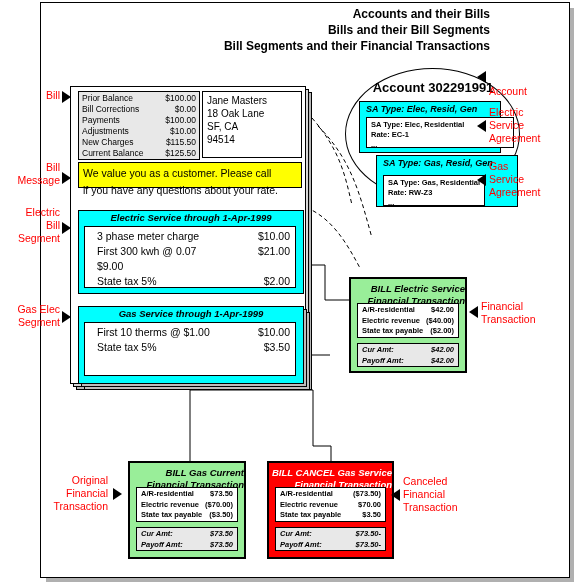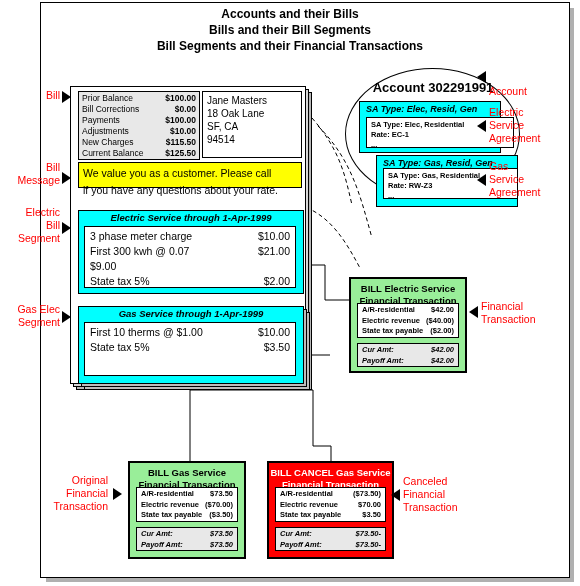--- a/index.html
+++ b/index.html
@@ -6,47 +6,47 @@
   body{font-family:"Liberation Sans", sans-serif;}
   #page{position:relative;width:580px;height:586px;background:#ffffff;overflow:hidden;}
 
   
   .outer-shadow{position:absolute;left:46px;top:8px;width:528px;height:574px;background:#b0b0b0;}
   .outer-frame{position:absolute;left:40px;top:2px;width:528px;height:574px;background:#ffffff;border:1px solid #000;}
 
   
   .title{position:absolute;left:90px;top:6px;width:400px;text-align:center;
          font-weight:bold;font-size:12px;color:#000;line-height:16px;}
-  .title div{white-space:nowrap;}
+  .title div{white-space:nowrap;text-align:right;}
 
   
   .bill-shadow3{position:absolute;left:76px;top:92px;width:234px;height:296px;background:#b8b8b8;border:1px solid #000;}
   .bill-shadow2{position:absolute;left:73px;top:89px;width:234px;height:296px;background:#d8d8d8;border:1px solid #000;}
   .bill-card{position:absolute;left:70px;top:86px;width:234px;height:296px;background:#ffffff;border:1px solid #000;}
 
   .bill-summary{position:absolute;left:78px;top:91px;width:120px;height:67px;background:#e8e8e8;border:1px solid #000;}
   .bill-summary .row{display:flex;justify-content:space-between;font-size:8.5px;color:#000;
       line-height:11px;padding:0 3px;white-space:nowrap;}
-  .bill-summary .row span:last-child{font-weight:bold;}
+  .bill-summary .row span:last-child{font-weight:normal;}
   .bill-summary .r0{padding-top:1px;}
 
   .bill-address{position:absolute;left:202px;top:91px;width:100px;height:67px;background:#ffffff;border:1px solid #000;
       font-size:10px;line-height:13px;padding:2px 0 0 4px;box-sizing:border-box;}
   .bill-address div{white-space:nowrap;}
 
   .bill-message{position:absolute;left:78px;top:162px;width:224px;height:26px;background:#ffff00;border:1px solid #000;
       font-size:10.5px;line-height:17px;padding:2px 0 0 4px;box-sizing:border-box;}
   .bill-message div{white-space:nowrap;}
 
   
   .seg{position:absolute;background:#00ffff;border:1px solid #000;}
   .seg-shadow{position:absolute;background:#bdbdbd;border:1px solid #000;}
   .seg-title{font-style:italic;font-weight:bold;font-size:9.5px;text-align:center;color:#000;
       line-height:13px;white-space:nowrap;}
-  .seg-body{position:absolute;background:#ffffff;border:1px solid #000;box-sizing:border-box;padding:2px 5px 2px 5px;}
+  .seg-body{position:absolute;background:#ffffff;border:1px solid #000;box-sizing:border-box;padding:2px 5px 2px 12px;}
   .seg-body .line{display:flex;justify-content:space-between;font-size:10.5px;line-height:15px;color:#000;white-space:nowrap;}
 
   .elec-seg{left:78px;top:210px;width:224px;height:82px;}
   .elec-seg-body{left:84px;top:226px;width:212px;height:62px;}
   .gas-seg-sh2{left:84px;top:312px;width:224px;height:76px;}
   .gas-seg-sh1{left:81px;top:309px;width:224px;height:76px;}
   .gas-seg{left:78px;top:306px;width:224px;height:76px;}
   .gas-seg-body{left:84px;top:322px;width:212px;height:54px;}
 
   
@@ -54,27 +54,27 @@
   .acct-title{position:absolute;left:358px;top:80px;width:150px;text-align:center;font-size:13px;font-weight:bold;color:#000;white-space:nowrap;}
 
   .sa{position:absolute;background:#00ffff;border:1px solid #000;}
   .sa-hdr{font-style:italic;font-weight:bold;font-size:9px;color:#000;padding:2px 0 1px 6px;white-space:nowrap;}
   .sa-inner{position:absolute;background:#ffffff;border:1px solid #000;box-sizing:border-box;padding:2px 4px;}
   .sa-inner div{font-size:7.5px;font-weight:bold;line-height:10px;color:#000;white-space:nowrap;}
 
   .sa-elec{left:359px;top:101px;width:140px;height:50px;}
   .sa-elec-in{left:366px;top:117px;width:148px;height:31px;}
   .sa-gas{left:376px;top:155px;width:140px;height:50px;}
-  .sa-gas-in{left:383px;top:168px;width:135px;height:31px;}
+  .sa-gas-in{left:383px;top:175px;width:102px;height:31px;}
 
   
   .ft{position:absolute;border:2px solid #000;box-sizing:border-box;}
   .ft.green{background:#99ee99;}
   .ft.red{background:#ff0000;}
-  .ft-title{font-weight:bold;font-size:9.5px;text-align:center;line-height:12px;padding-top:4px;white-space:nowrap;}
+  .ft-title{font-style:italic;font-weight:bold;font-size:9.5px;text-align:right;line-height:12px;padding-top:4px;white-space:nowrap;}
   .ft.green .ft-title{color:#000;}
   .ft.red .ft-title{color:#ffffff;}
   .ft-box{position:absolute;background:#ffffff;border:1px solid #000;box-sizing:border-box;padding:1px 4px;}
   .ft-box .line{display:flex;justify-content:space-between;font-size:7.5px;font-weight:bold;line-height:10.5px;color:#000;white-space:nowrap;}
   .ft-box .line span:first-child{padding-right:6px;}
   .ft-tot{position:absolute;background:#e8e8e8;border:1px solid #000;box-sizing:border-box;padding:1px 4px;}
   .ft-tot .line{display:flex;justify-content:space-between;font-size:7.5px;font-weight:bold;font-style:italic;line-height:10.5px;color:#000;white-space:nowrap;}
 
   .ft-elec{left:349px;top:277px;width:118px;height:96px;}
   .ft-elec-box{left:357px;top:303px;width:102px;height:35px;}
@@ -249,21 +249,21 @@
       <span>Cur Amt:</span>
       <span>$42.00</span>
     </div>
     <div class="line">
       <span>Payoff Amt:</span>
       <span>$42.00</span>
     </div>
   </div>
 
   <div class="ft green ft-gas">
-    <div class="ft-title">BILL Gas Service</div>
+    <div class="ft-title">BILL Gas Current</div>
     <div class="ft-title" style="padding-top:0">Financial Transaction</div>
   </div>
   <div class="ft-box ft-gas-box">
     <div class="line">
       <span>A/R-residential</span>
       <span>$73.50</span>
     </div>
     <div class="line">
       <span>Electric revenue</span>
       <span>($70.00)</span>

